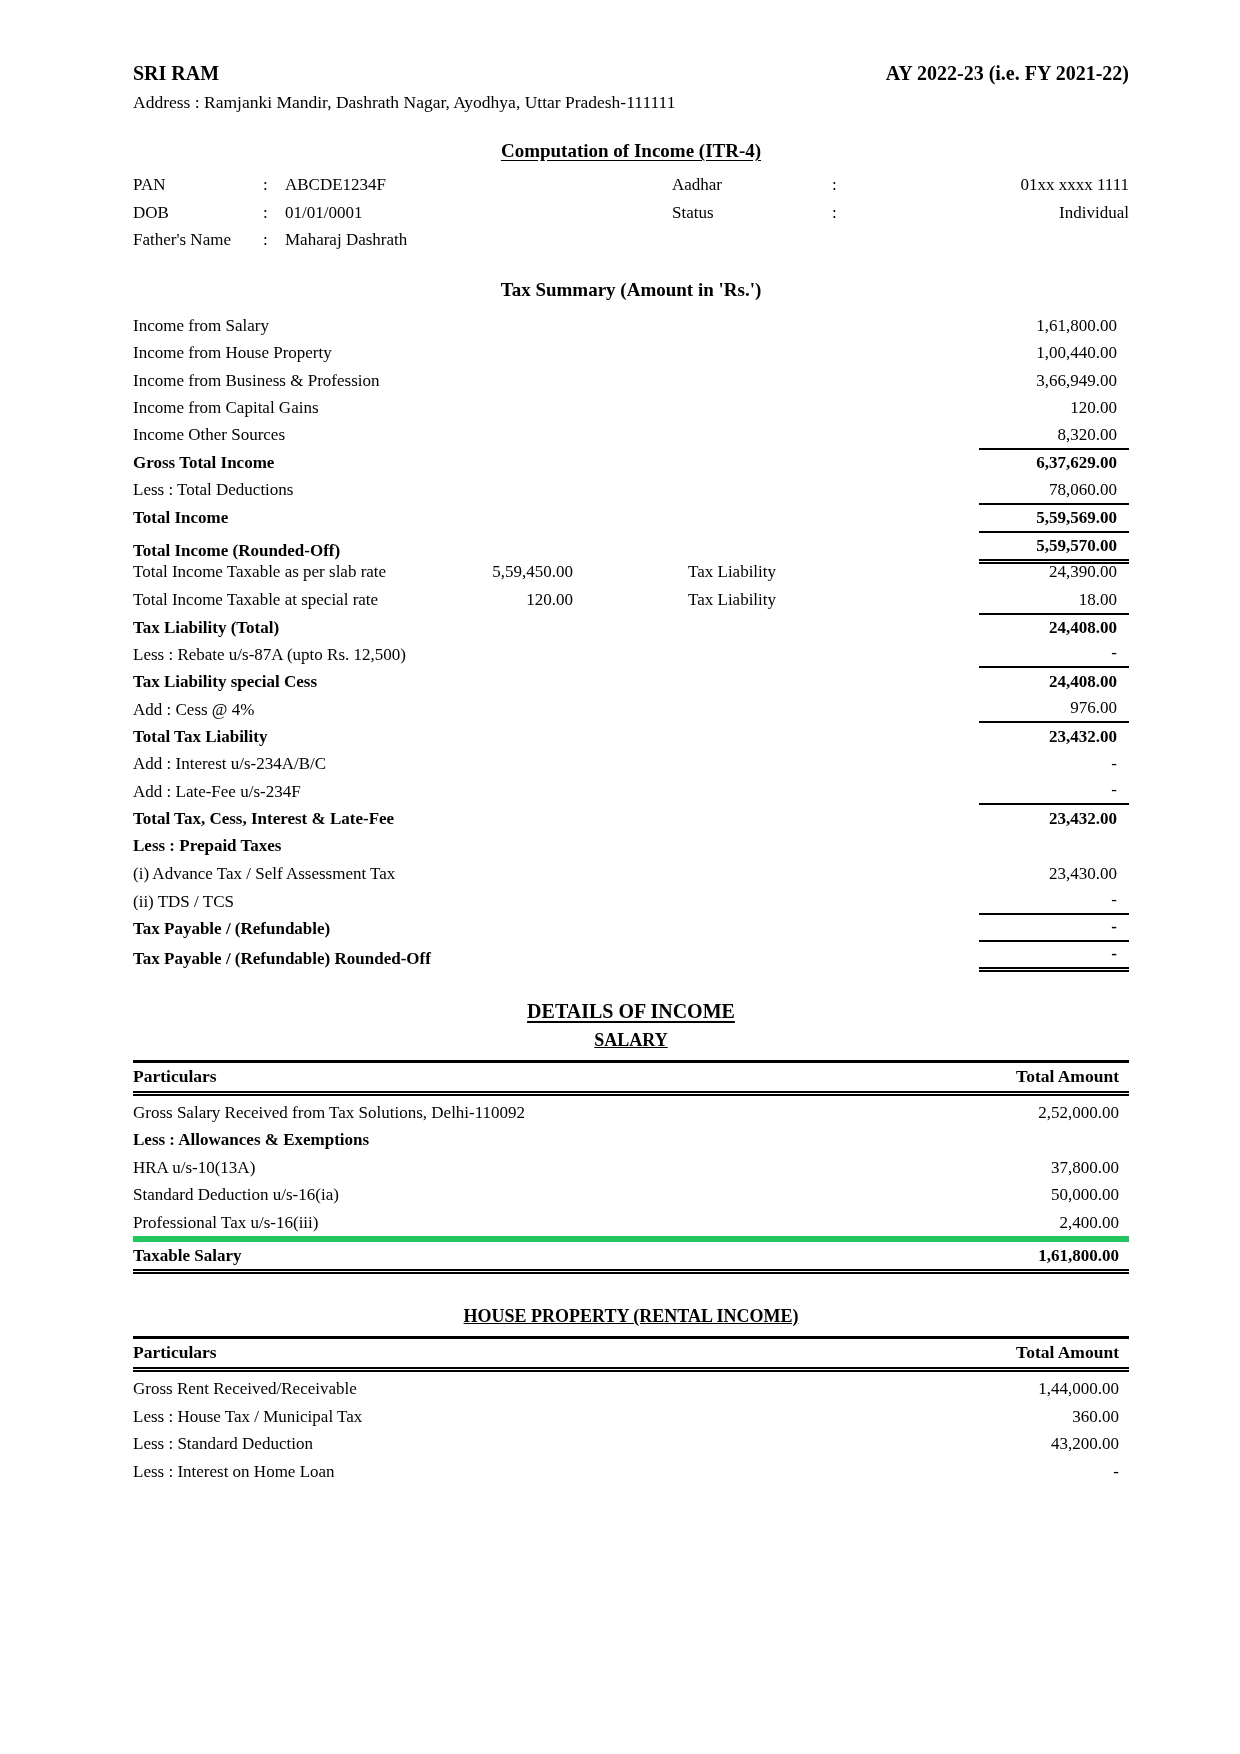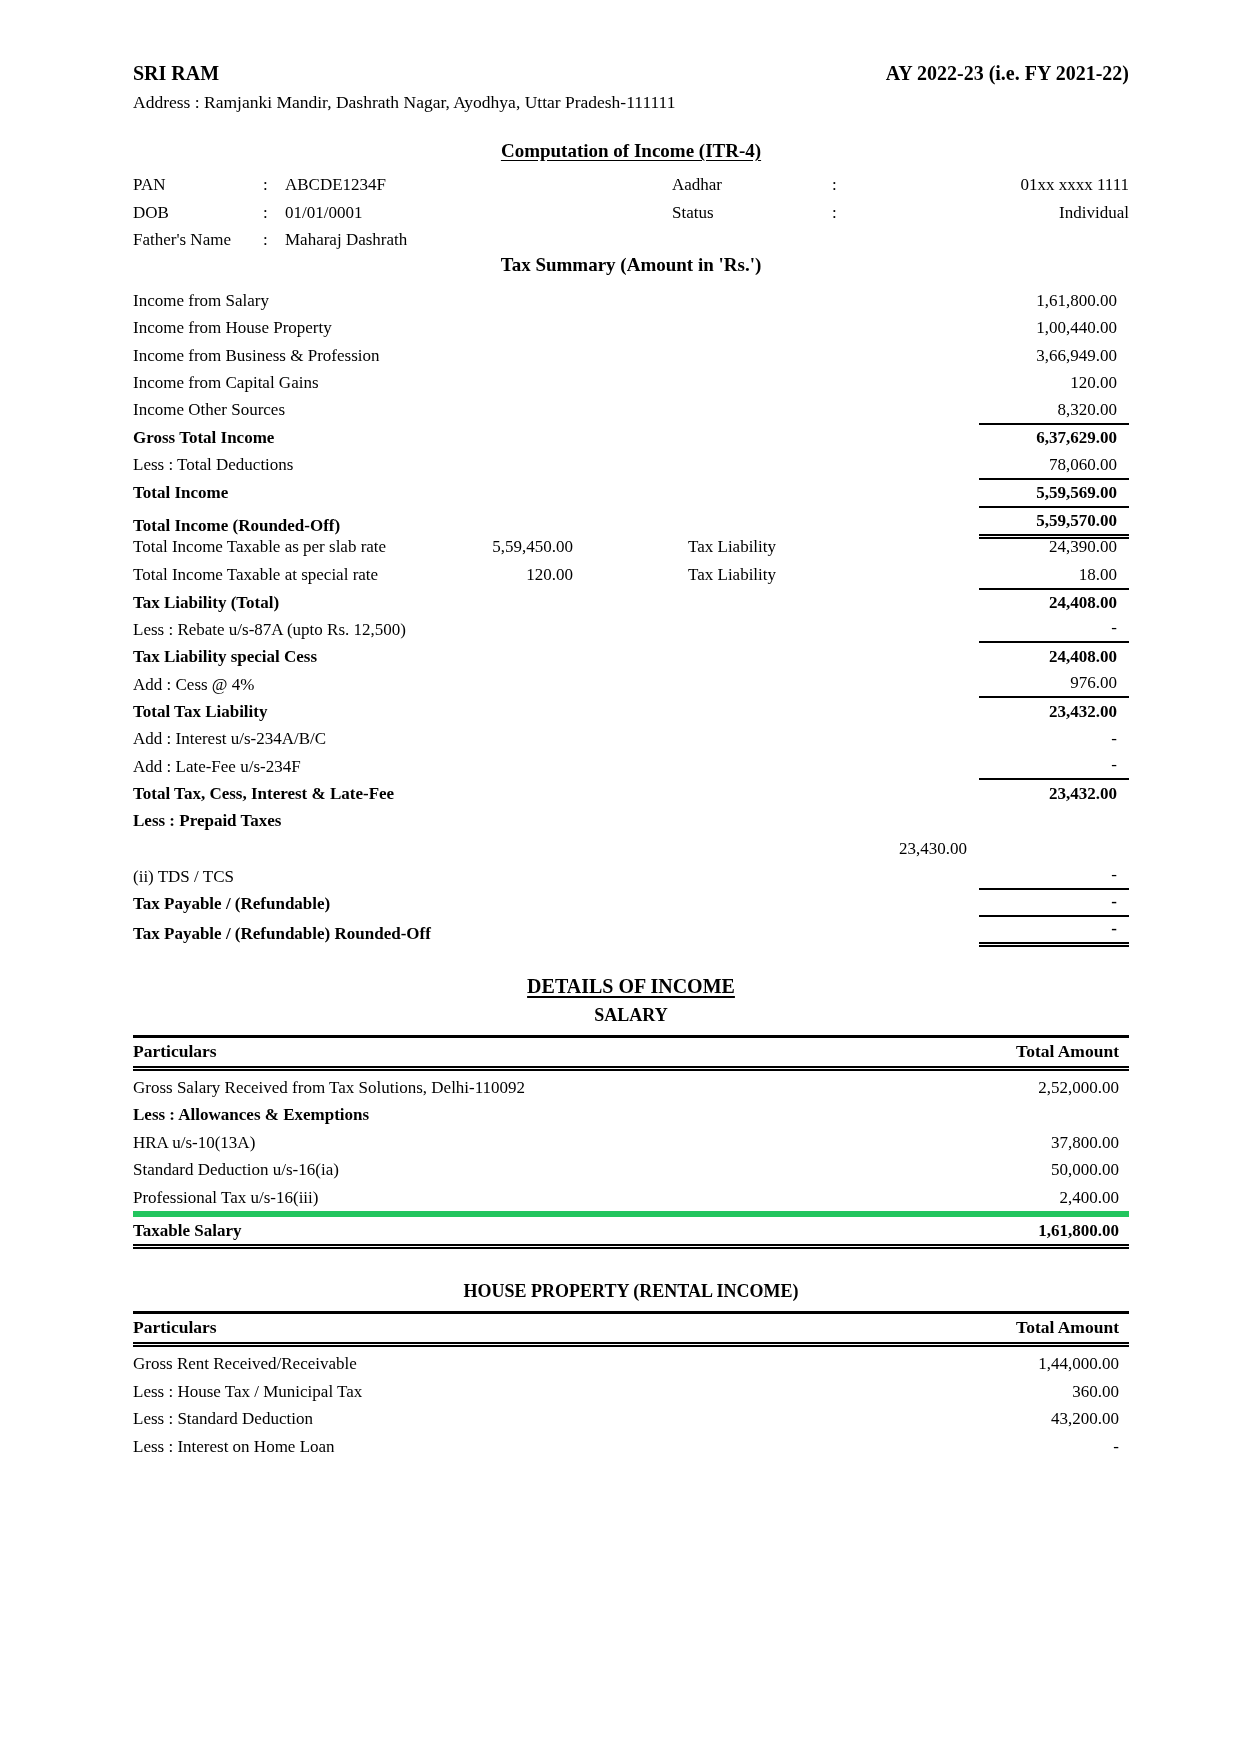--- a/index.html
+++ b/index.html
@@ -20,21 +20,21 @@
     margin-top: 27px; text-align: center; font-weight: bold; font-size: 19px;
     text-decoration: underline; text-underline-offset: 3px;
   }
   .info-grid {
     margin-top: 9px;
     display: grid;
     grid-template-columns: 130px 22px 387px 160px 22px 1fr;
   }
   .info-grid > div { height: 27.5px; line-height: 27.5px; }
   .ig-val-r { text-align: right; }
-  .section-title { text-align: center; font-weight: bold; font-size: 19px; }
+  .section-title { margin-top: 25px; text-align: center; font-weight: bold; font-size: 19px; }
   
   .ts-rows { margin-top: 11px; }
   .ts-row {
     display: grid;
     grid-template-columns: 340px 100px 100px 1fr 150px;
     height: 27.4px; line-height: 26px;
     align-items: end;
   }
   .ts-row.bold { font-weight: bold; }
   .ts-label { white-space: nowrap; }
@@ -42,21 +42,21 @@
   .ts-midlabel { white-space: nowrap; margin-left: 15px; }
   .ts-value { text-align: right; padding-right: 12px; height: 26px; }
   .ts-value.lt { border-top: 2px solid #000; }
   .ts-value.lb { border-bottom: 2px solid #000; }
   .ts-value.db { border-bottom: 5px double #000; }
   
   .details-title {
     margin-top: 31px; text-align: center; font-weight: bold; font-size: 20px;
     text-decoration: underline; text-underline-offset: 3px;
   }
-  .tbl-title { margin-top: 7px; text-align: center; font-weight: bold; font-size: 18px; }
+  .tbl-title { margin-top: 7px; text-align: center; font-weight: bold; font-size: 18px; text-decoration: underline; }
   .tbl-title.hp { margin-top: 32px; }
   .tbl { margin-top: 9px; }
   .tbl-head {
     display: flex; justify-content: space-between;
     border-top: 3px solid #000; border-bottom: 5px double #000;
     font-weight: bold; font-size: 17.5px;
     padding: 2px 0 3px 0; line-height: 23px;
   }
   .tbl-head .amt { padding-right: 10px; text-align: center; }
   .tbl-body { padding-top: 3px; }
@@ -242,20 +242,21 @@
       <div class="ts-value">23,432.00</div>
     </div>
     <div class="ts-row bold">
       <div class="ts-label">Less : Prepaid Taxes</div>
       <div class="ts-midval"></div>
       <div class="ts-spacer"></div>
       <div class="ts-midlabel"></div>
       <div class="ts-value"></div>
     </div>
     <div class="ts-row">
+      <div class="ts-label">(i) Advance Tax / Self Assessment Tax</div>
       <div class="ts-midval"></div>
       <div class="ts-spacer"></div>
       <div class="ts-midlabel"></div>
       <div class="ts-value">23,430.00</div>
     </div>
     <div class="ts-row">
       <div class="ts-label">(ii) TDS / TCS</div>
       <div class="ts-midval"></div>
       <div class="ts-spacer"></div>
       <div class="ts-midlabel"></div>

